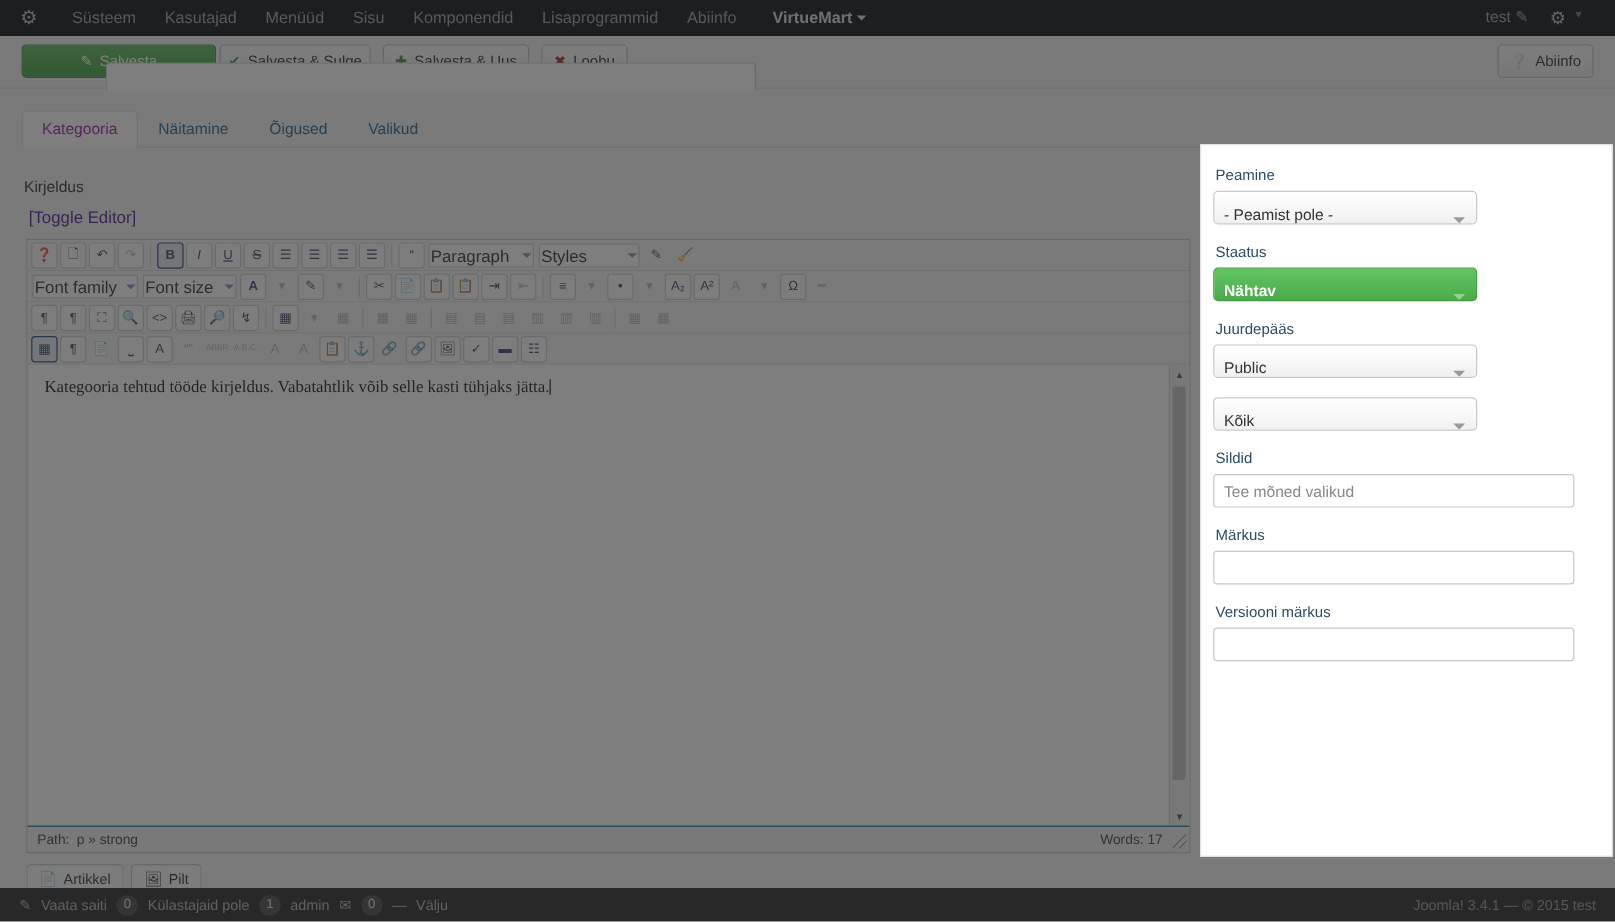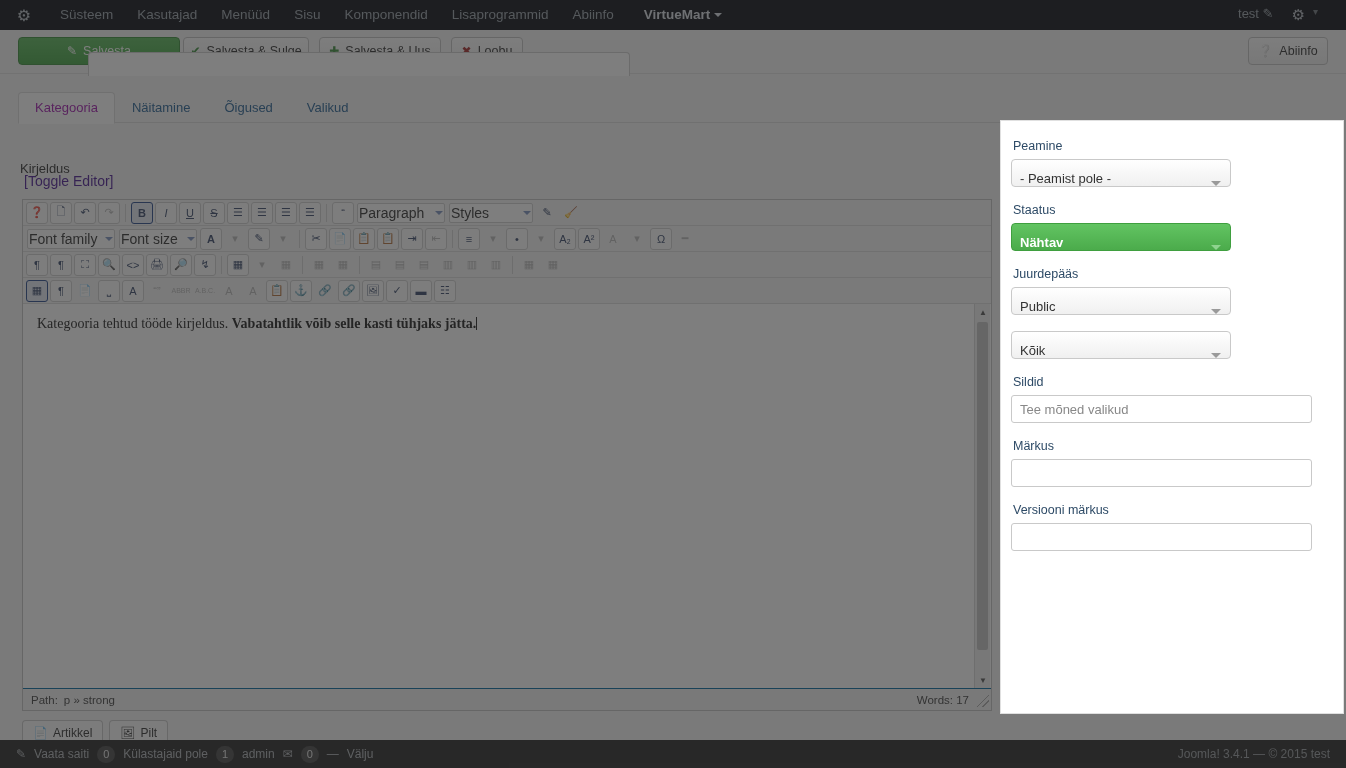--- a/index.html
+++ b/index.html
@@ -76,21 +76,21 @@
     float: left; padding: 6px 16px; font-size: 13px; color: #2a6496;
     line-height: 18px; cursor: pointer; border: 1px solid transparent;
     border-radius: 4px 4px 0 0; position: relative; top: 0;
   }
   .tab.active {
     background: #fff; color: #a21caf; border-color: #dcdcdc; border-bottom-color: #fff;
   }
 
   
   .field-label {
-    position: absolute; left: 20px; top: 161px;
+    position: absolute; left: 20px; top: 148px;
     font-size: 13px; color: #333;
   }
   .toggle-editor {
     position: absolute; left: 24px; top: 173px;
     font-size: 14px; color: #4c1d95;
   }
   .editor {
     position: absolute; left: 22px; top: 199px; width: 970px; height: 512px;
     background: #fff; border: 1px solid #c2c2c2;
   }
@@ -118,21 +118,21 @@
   .tsel .cd {
     margin-left: auto; width: 0; height: 0;
     border-left: 4px solid transparent; border-right: 4px solid transparent;
     border-top: 4px solid #7d93c0;
   }
   .editor-body {
     position: absolute; left: 0; top: 104px; right: 0; bottom: 22px;
     background: #fff; padding: 12px 14px; overflow: hidden;
   }
   .edoc { font-family: "Liberation Serif", serif; font-size: 14px; color: #222; }
-  .edoc b { font-weight: bold; }
+  .edoc b { font-weight: normal; }
   .caretbar {
     display: inline-block; width: 1px; height: 13px; background: #222;
     vertical-align: -2px;
   }
   .ed-scroll {
     position: absolute; right: 1px; top: 104px; width: 16px; bottom: 22px;
     background: #f0f0f0; border-left: 1px solid #d8d8d8;
   }
   .ed-scroll .arrow {
     width: 16px; height: 16px; display: flex; align-items: center;

